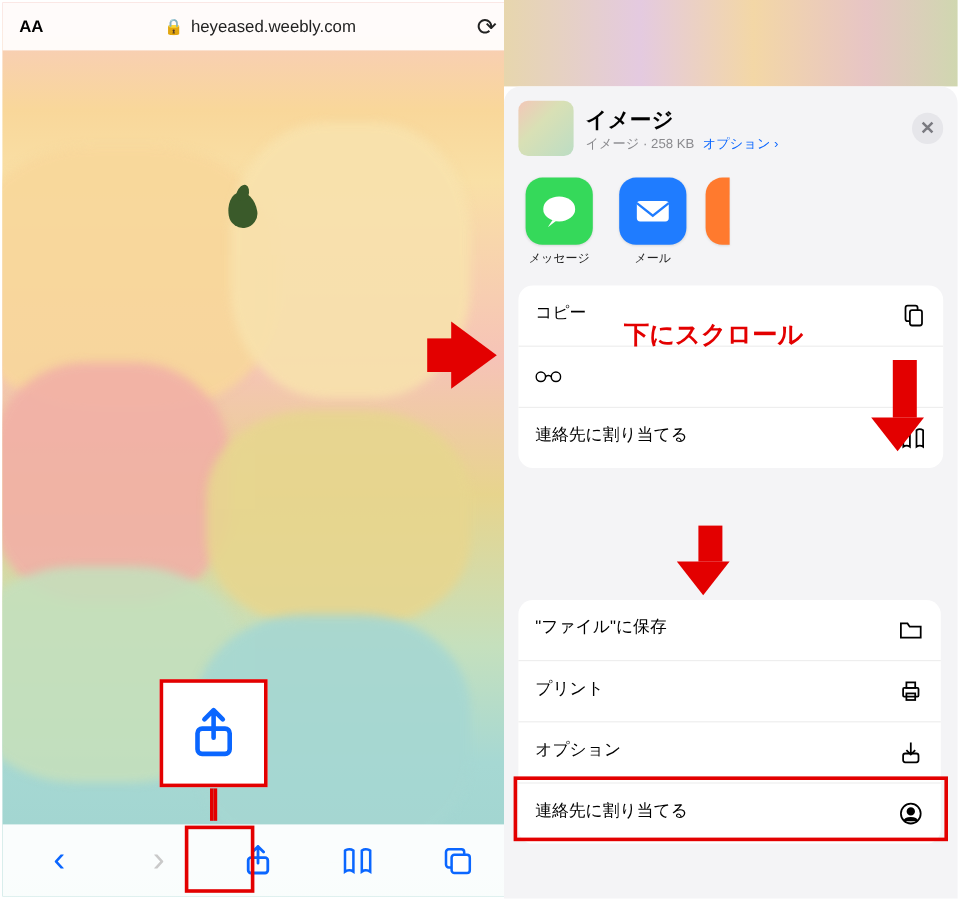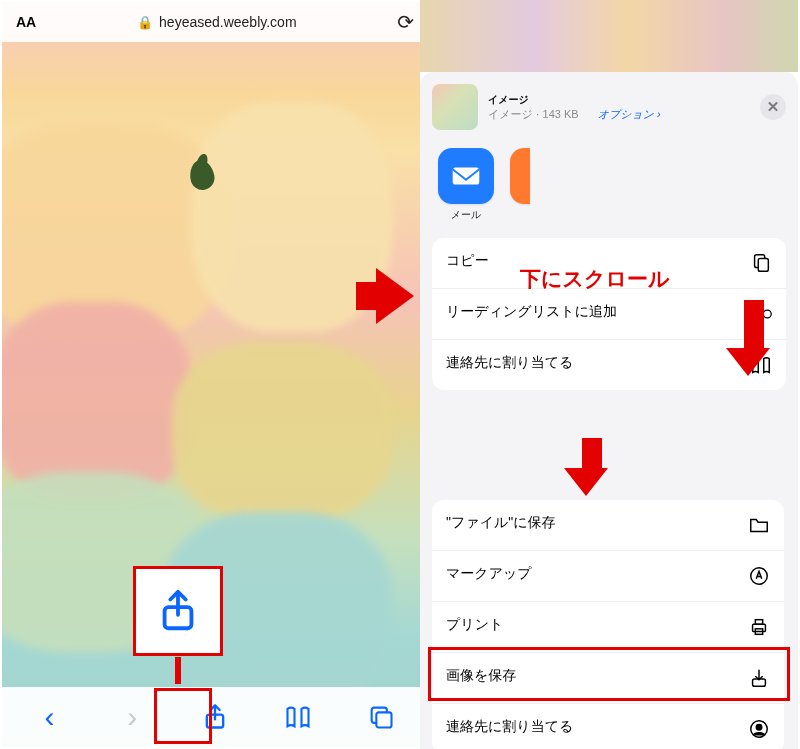--- a/index.html
+++ b/index.html
@@ -98,23 +98,23 @@
   }
   .sheet-header {
     display:flex; align-items:center; padding:12px;
   }
   .thumb {
     width:46px; height:46px; border-radius:8px;
     background: linear-gradient(135deg,#f3c7b8 0%,#d9e0b5 40%,#bcddc4 100%);
     flex:none;
   }
   .sheet-header-txt { margin-left:10px; flex:1; }
-  .sheet-title { font-size:10px; font-weight:600; color:#000; }
+  .sheet-title { font-size:18px; font-weight:600; color:#000; }
   .sheet-sub { font-size:11px; color:#8a8a8e; }
-  .sheet-opt { color:#0a66ff; font-size:11px; margin-left:16px;font-style:italic; }
+  .sheet-opt { color:#0a66ff; font-size:11px; margin-left:4px; }
   .close-btn {
     width:26px; height:26px; border-radius:50%; background:#e6e6ea;
     display:flex; align-items:center; justify-content:center;
     color:#7a7a80; font-size:15px; font-weight:600;
   }
 
   .share-row {
     display:flex; gap:10px; padding:6px 12px 10px 12px;
     overflow:hidden;
   }
@@ -233,30 +233,39 @@
 <div class="big-arrow-right"></div>
 
 <div class="panel-right">
   <div class="right-top-bg"></div>
   <div class="sheet">
     <div class="sheet-header">
       <div class="thumb"></div>
       <div class="sheet-header-txt">
         <div class="sheet-title">イメージ</div>
         <div class="sheet-sub">
-          <span>イメージ · 143 KB</span>
+          <span>イメージ · 258 KB</span>
           <span class="sheet-opt">オプション ›</span>
         </div>
       </div>
       <div class="close-btn">
         <span>✕</span>
       </div>
     </div>
 
     <div class="share-row">
+      <div class="share-item">
+        <div class="icn icn-message">
+          <svg width="38" height="38" viewBox="0 0 40 40">
+              <ellipse cx="20" cy="18" rx="14" ry="11" fill="#fff"></ellipse>
+              <path d="M14 28 L10 34 L18 28 Z" fill="#fff"></path>
+            </svg>
+        </div>
+        <div class="lbl">メッセージ</div>
+      </div>
       <div class="share-item">
         <div class="icn icn-mail">
           <svg width="38" height="38" viewBox="0 0 40 40">
               <rect x="6" y="11" width="28" height="18" rx="3" fill="#fff"></rect>
               <path d="M6 13 L20 24 L34 13" stroke="#1f7cff" stroke-width="2" fill="none"></path>
             </svg>
         </div>
         <div class="lbl">メール</div>
       </div>
       <div class="share-item" style="width:20px;">
@@ -268,21 +277,20 @@
       <div class="action-row">
         <span>コピー</span>
         <span class="ricon">
           <svg width="22" height="22" viewBox="0 0 24 24" fill="none" stroke="#000" stroke-width="1.6">
               <rect x="5" y="3" width="11" height="14" rx="2"></rect>
               <rect x="9" y="7" width="11" height="14" rx="2" fill="#fff"></rect>
             </svg>
         </span>
       </div>
       <div class="action-row">
-        <span>リーディングリストに追加</span>
         <span class="ricon">
           <svg width="26" height="22" viewBox="0 0 28 14" fill="none" stroke="#000" stroke-width="1.6">
               <circle cx="6" cy="7" r="5"></circle>
               <circle cx="22" cy="7" r="5"></circle>
               <path d="M11 7 C12 5 16 5 17 7"></path>
             </svg>
         </span>
       </div>
       <div class="action-row">
         <span>連絡先に割り当てる</span>
@@ -305,44 +313,35 @@
     <div class="stem"></div>
     <div class="head"></div>
   </div>
 
 <div class="action-list-2">
   <div class="action-row">
     <span>"ファイル"に保存</span>
     <span class="ricon">
       <svg width="22" height="22" viewBox="0 0 24 24" fill="none" stroke="#000" stroke-width="1.6">
           <path d="M3 6 L9 6 L11 9 L21 9 L21 19 L3 19 Z"></path>
-        </svg>
-    </span>
-  </div>
-  <div class="action-row">
-    <span>マークアップ</span>
-    <span class="ricon">
-      <svg width="22" height="22" viewBox="0 0 24 24" fill="none" stroke="#000" stroke-width="1.6">
-          <circle cx="12" cy="12" r="9"></circle>
-          <path d="M9 15 L12 7 L15 15 M10 12.5 L14 12.5"></path>
         </svg>
     </span>
   </div>
   <div class="action-row">
     <span>プリント</span>
     <span class="ricon">
       <svg width="22" height="22" viewBox="0 0 24 24" fill="none" stroke="#000" stroke-width="1.6">
           <rect x="5" y="9" width="14" height="8" rx="1"></rect>
           <rect x="8" y="4" width="8" height="5"></rect>
           <rect x="8" y="14" width="8" height="6"></rect>
         </svg>
     </span>
   </div>
   <div class="action-row">
-    <span>画像を保存</span>
+    <span>オプション</span>
     <span class="ricon">
       <svg width="22" height="22" viewBox="0 0 24 24" fill="none" stroke="#000" stroke-width="1.6">
           <path d="M12 3 L12 14 M8 10 L12 14 L16 10"></path>
           <rect x="5" y="13" width="14" height="8" rx="2"></rect>
         </svg>
     </span>
   </div>
   <div class="action-row">
     <span>連絡先に割り当てる</span>
     <span class="ricon">

